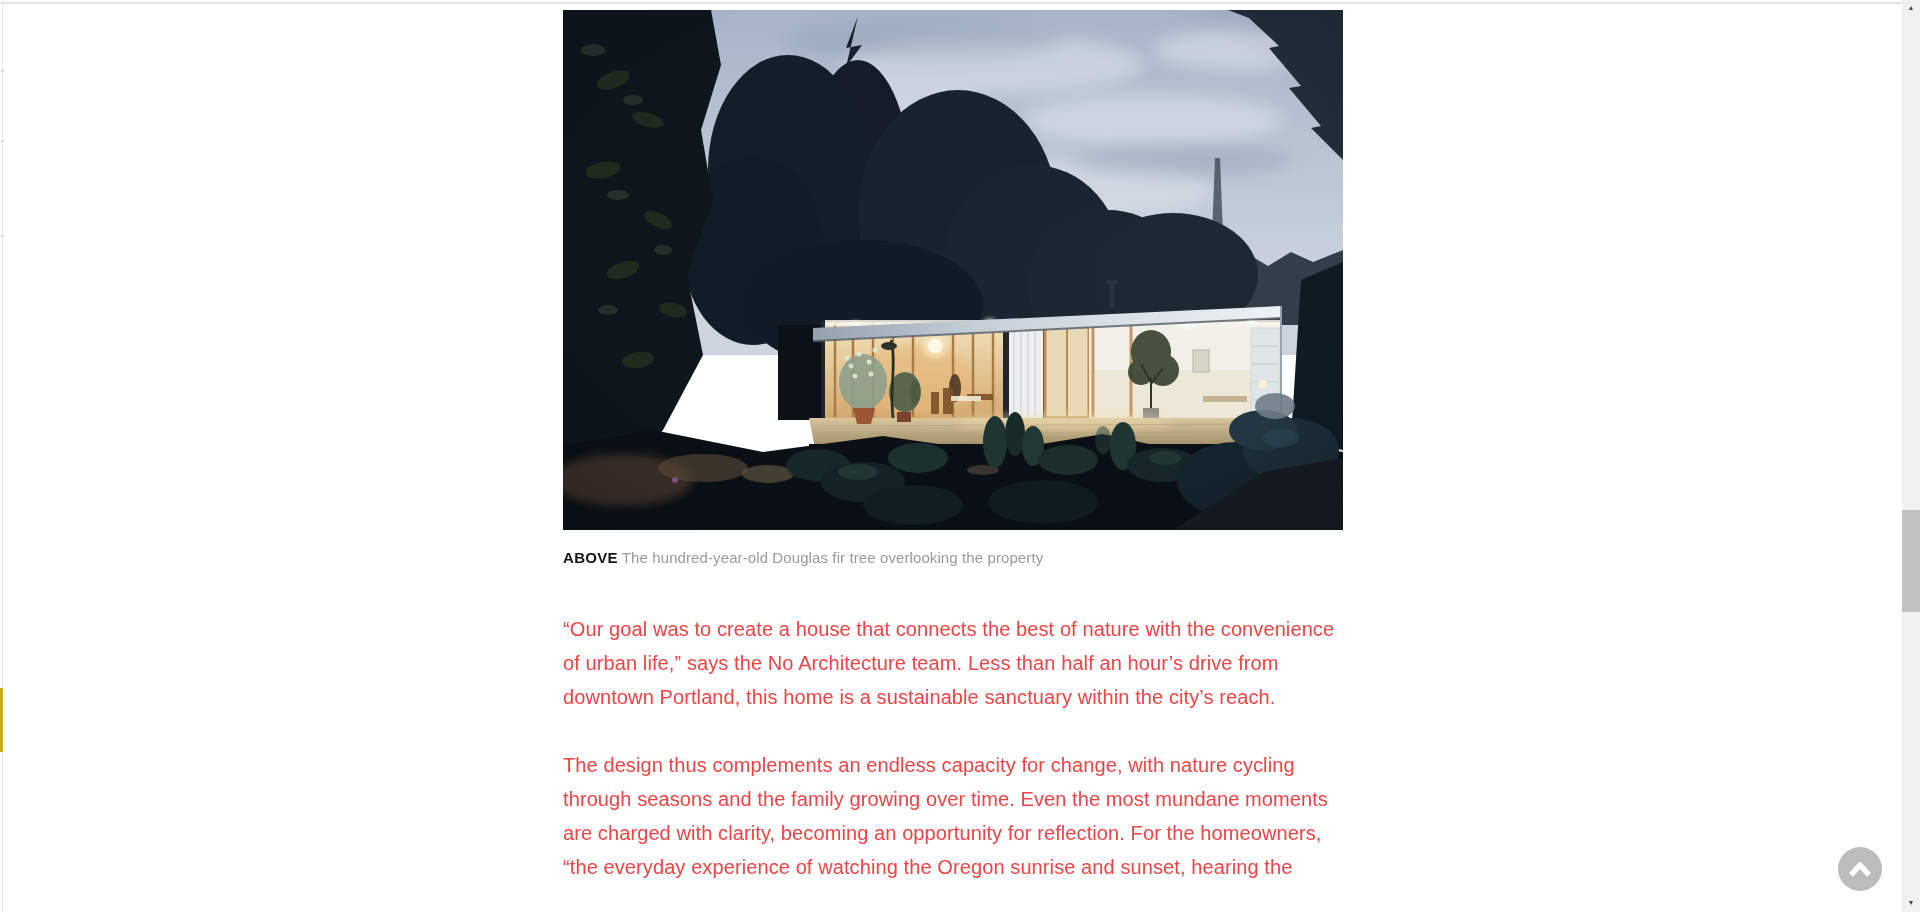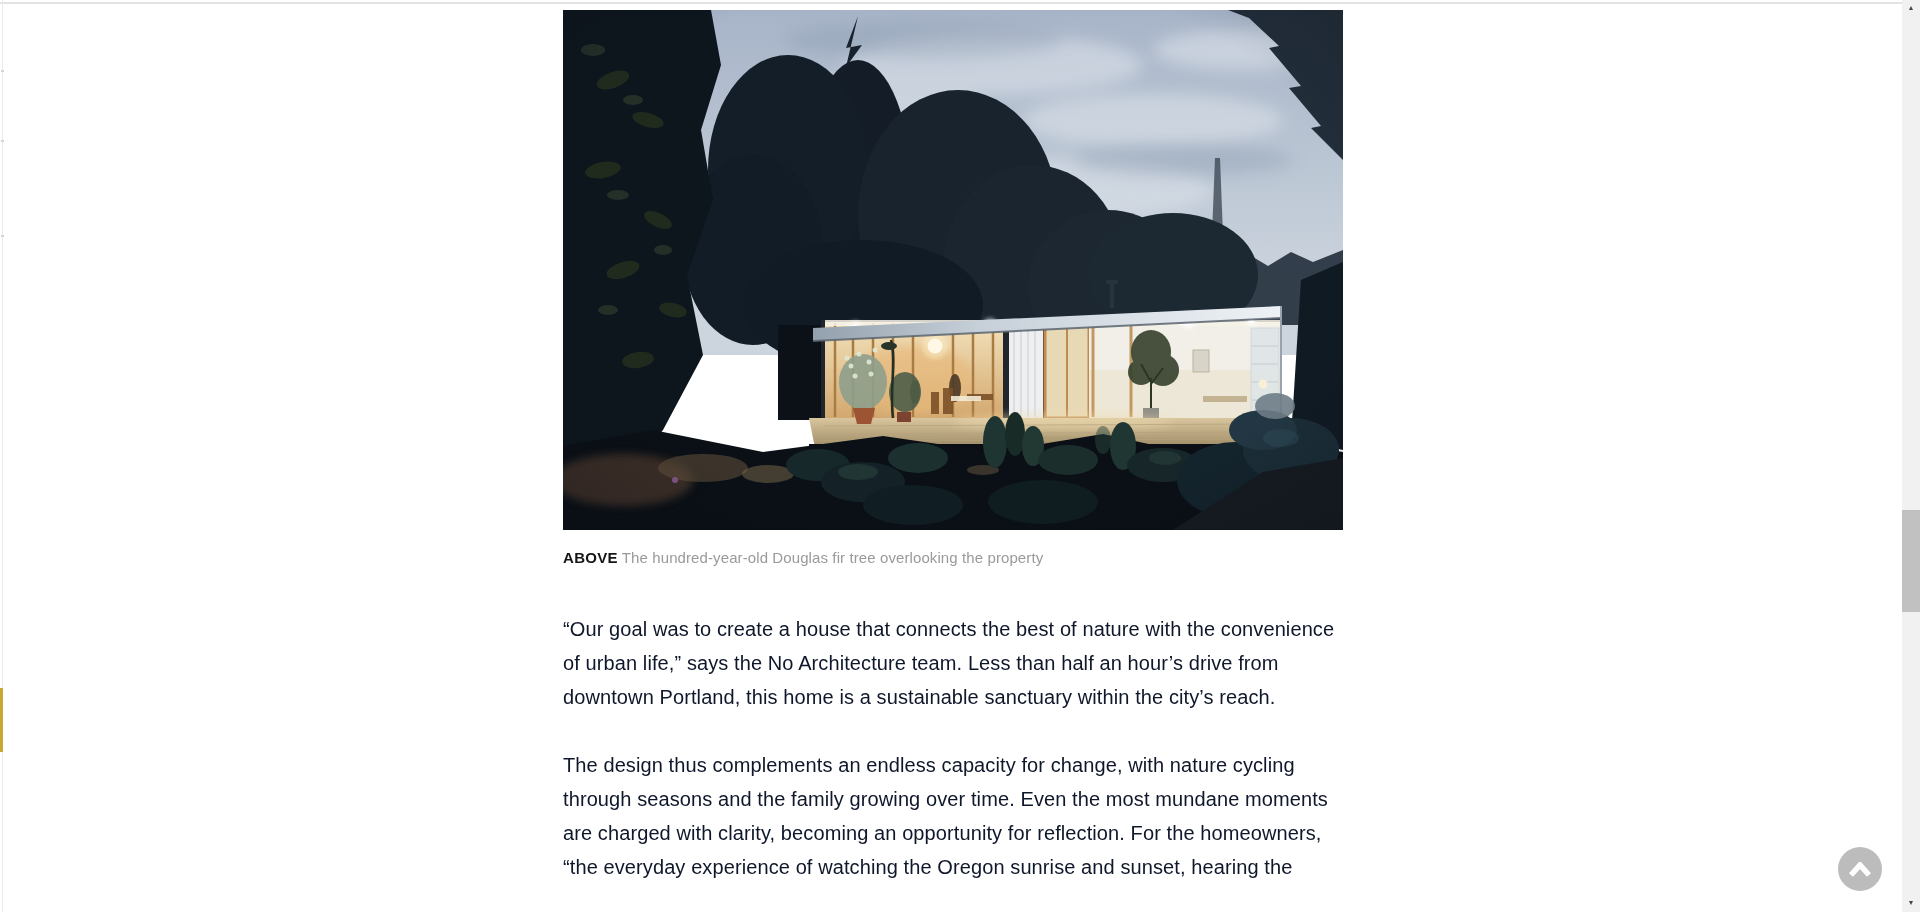--- a/index.html
+++ b/index.html
@@ -14,21 +14,21 @@
   .drawer-line { position:absolute; left:2px; top:0; width:1px; height:912px; background:#eaeaea; }
   .drawer-tick { position:absolute; left:1px; width:3px; height:2px; background:#d6d6d6; }
   .tick-1 { top:70px; } .tick-2 { top:140px; } .tick-3 { top:235px; }
   .drawer-accent { position:absolute; left:0; top:688px; width:3px; height:64px; background:#c9a832; }
 
   
   .content { position:absolute; left:563px; top:10px; width:790px; }
   .hero { display:block; width:780px; height:520px; }
   figcaption { margin-top:18px; font-size:15px; line-height:19px; color:#9a9a9a; letter-spacing:0.1px; }
   .cap-label { font-weight:700; color:#151515; letter-spacing:0.3px; margin-right:4px; }
-  .para { margin-top:34px; width:788px; font-size:20px; line-height:34px; color:#0f172a; letter-spacing:0.1px; }
+  .para { margin-top:34px; width:788px; font-size:20px; line-height:34px; color:#ef4444; letter-spacing:0.1px; }
   .para.first { margin-top:45px; }
 
   
   .scroll-top { position:absolute; left:1838px; top:847px; width:44px; height:44px;
                 border:none; border-radius:50%; background:#bcbcbc; cursor:pointer;
                 display:flex; align-items:center; justify-content:center; padding:0; }
   .scroll-top svg { display:block; }
 
   
   .scrollbar { position:absolute; right:0; top:0; width:18px; height:912px; background:#f1f1f1; }

